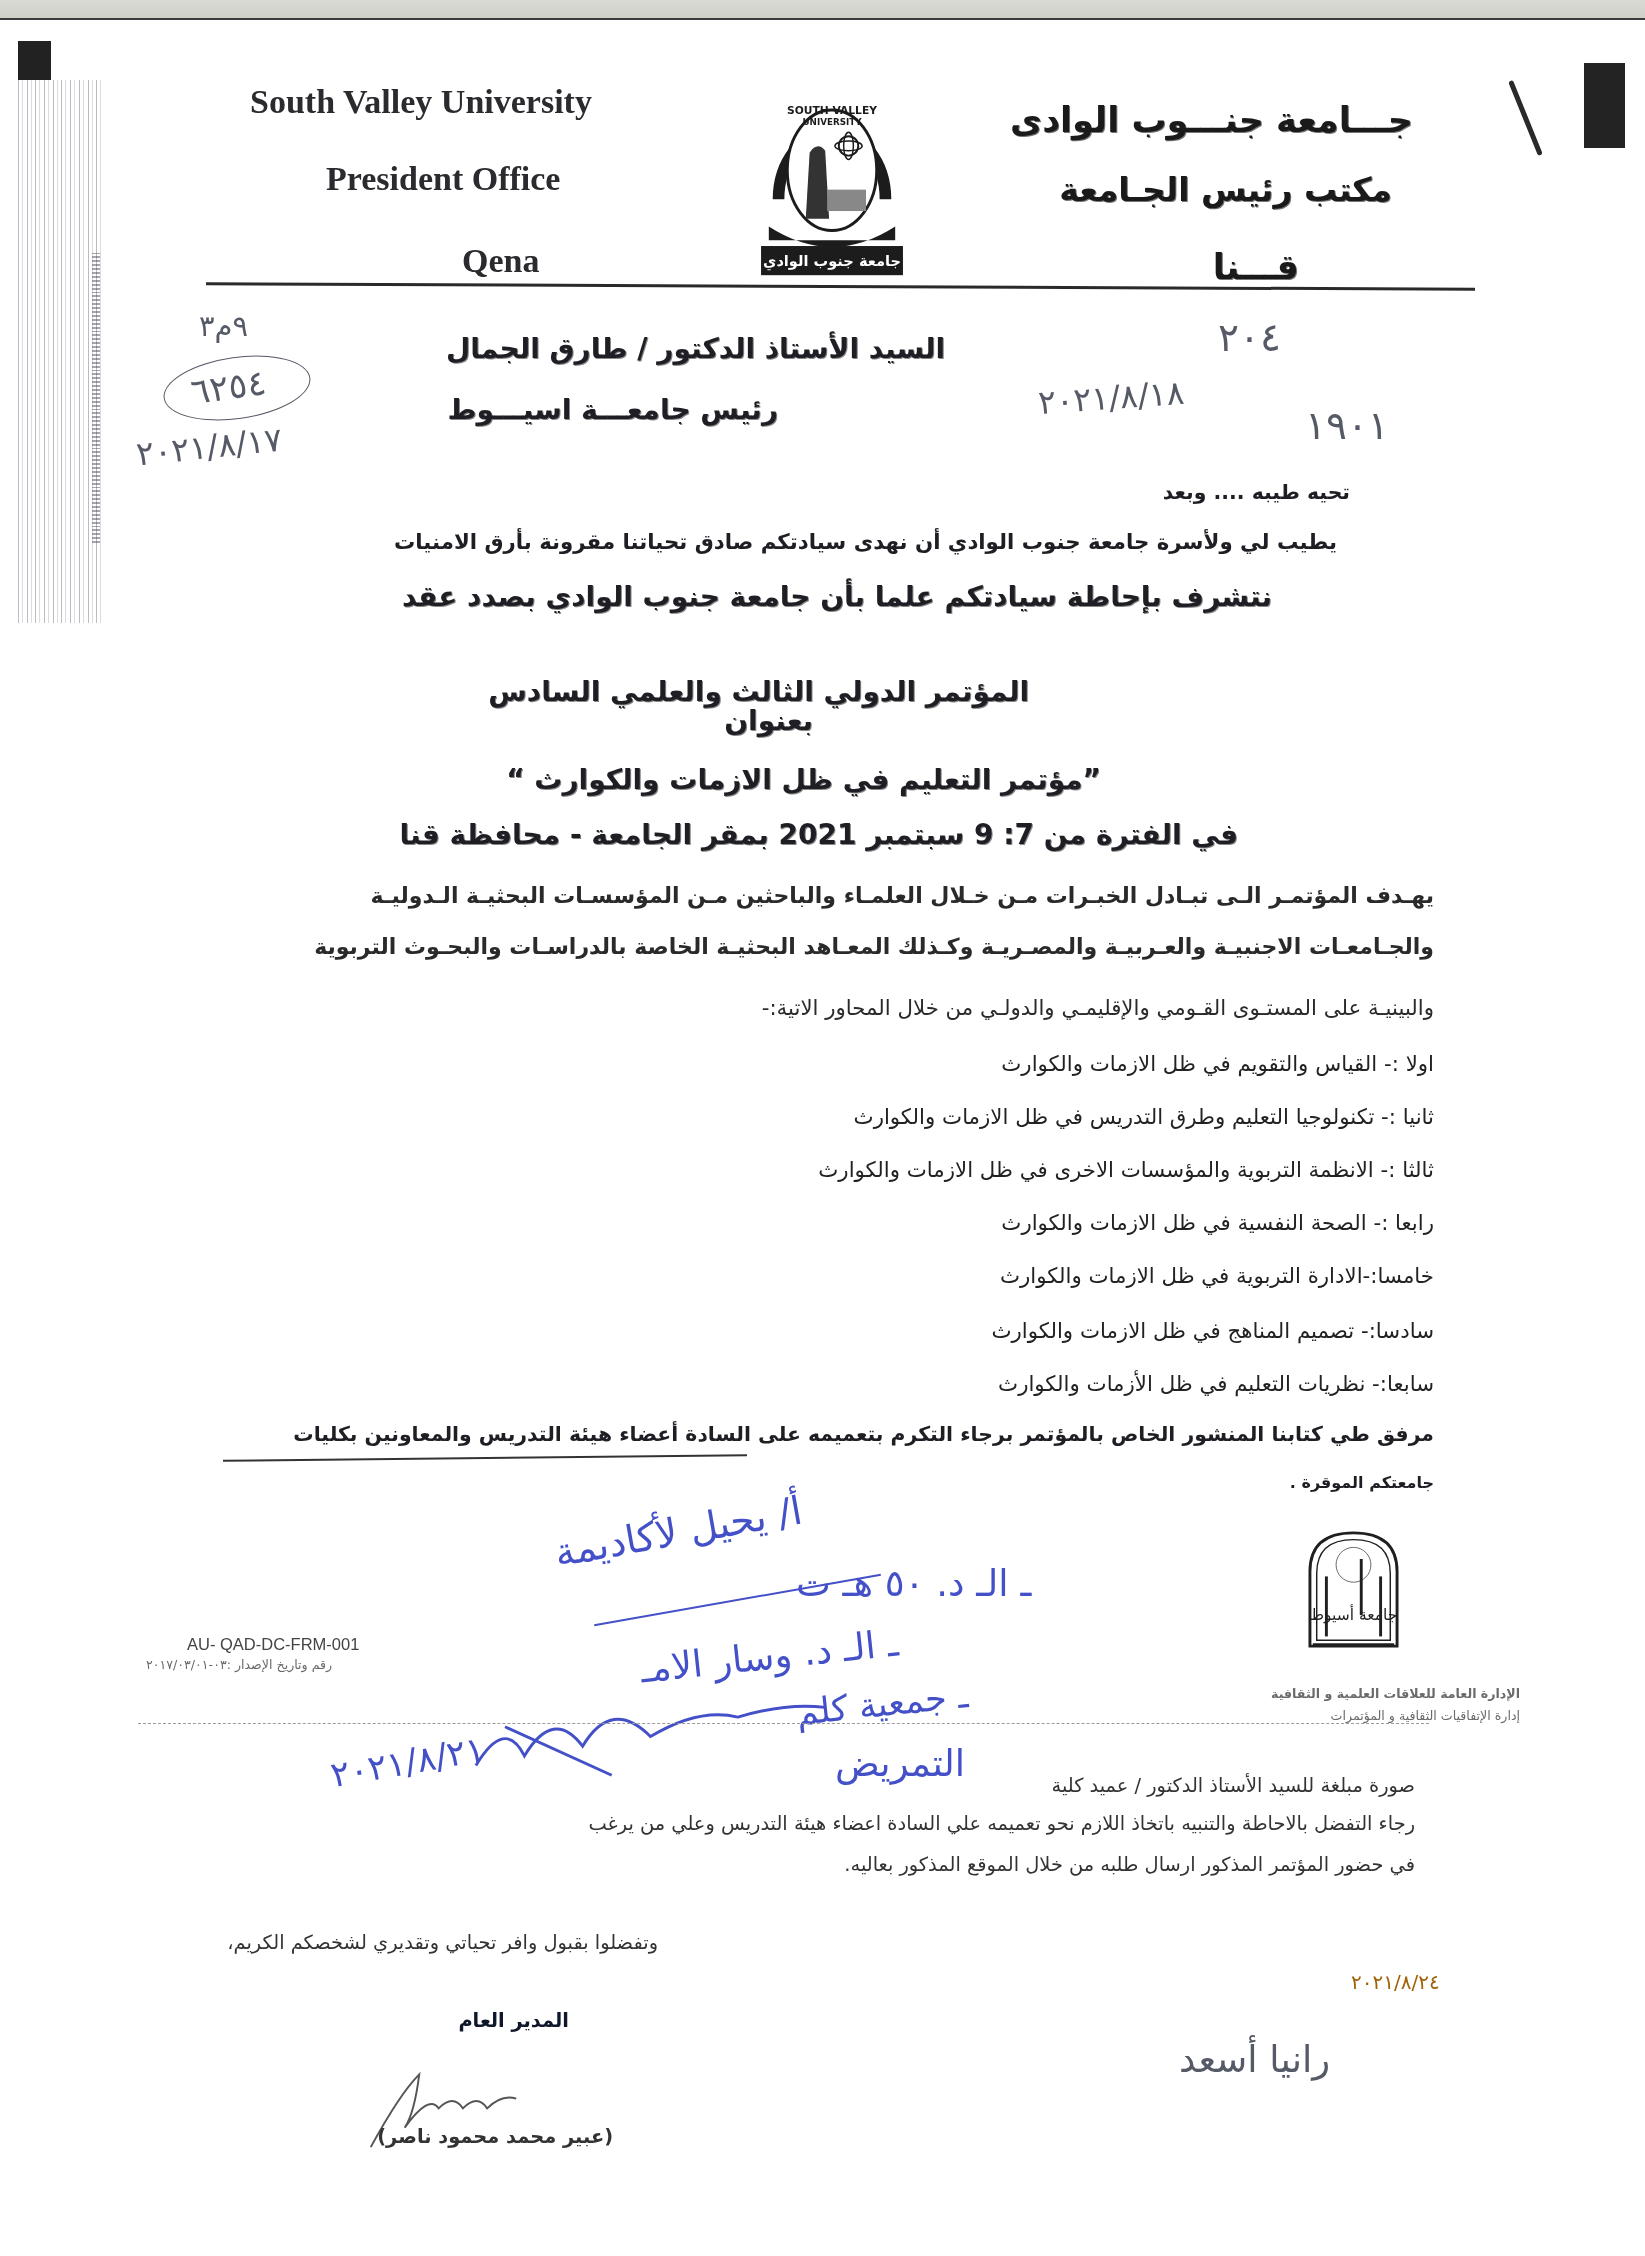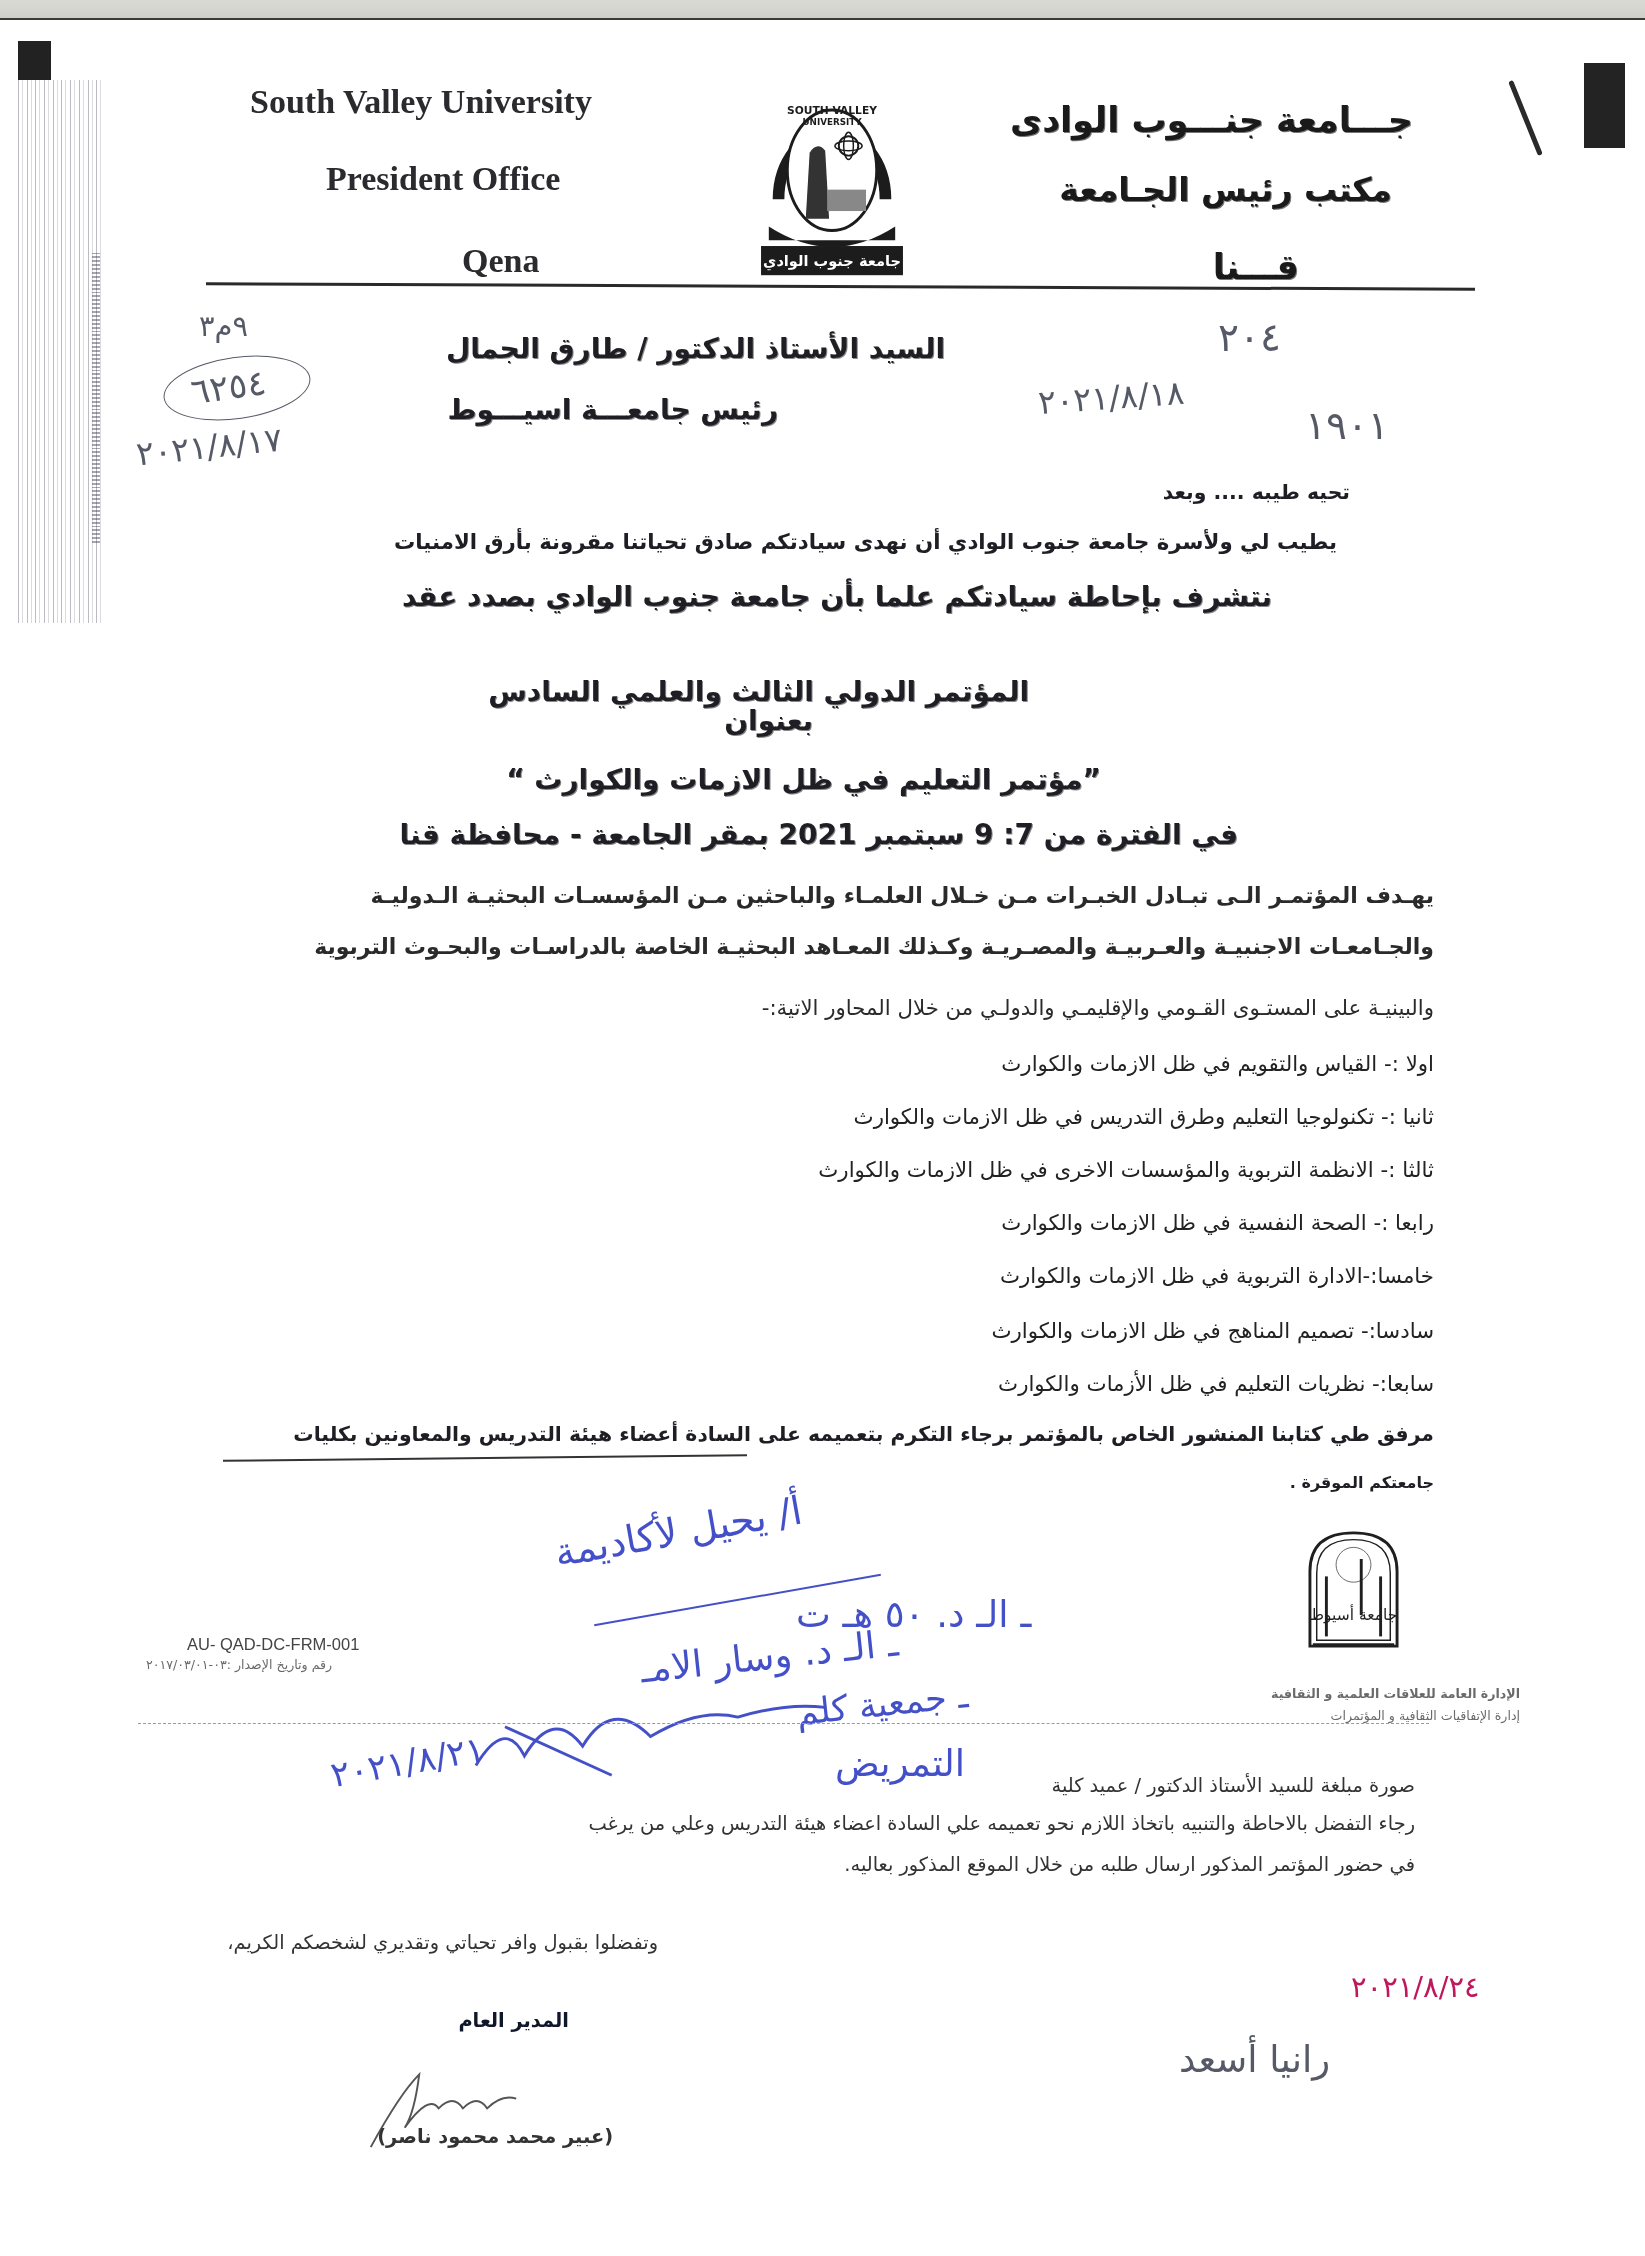--- a/index.html
+++ b/index.html
@@ -100,21 +100,21 @@
 <div class="ar topic" style="right:212px; top:1263px;">خامسا:-الادارة التربوية في ظل الازمات والكوارث</div>
 <div class="ar topic" style="right:212px; top:1318px;">سادسا:- تصميم المناهج في ظل الازمات والكوارث</div>
 <div class="ar topic" style="right:212px; top:1371px;">سابعا:- نظريات التعليم في ظل الأزمات والكوارث</div>
 
 <div class="ar" style="right:212px; top:1422px; font-size:20.4px; font-weight:bold;">مرفق طي كتابنا المنشور الخاص بالمؤتمر برجاء التكرم بتعميمه على السادة أعضاء هيئة التدريس والمعاونين بكليات</div>
 <div style="position:absolute; left:223px; top:1457px; width:524px; height:1.9px; background:#333; transform:rotate(-0.6deg);"></div>
 <div class="ar" style="right:212px; top:1473px; font-size:16px; font-weight:bold;">جامعتكم الموقرة .</div>
 
 <div class="hand blue" style="left:553px; top:1509px; font-size:39px; transform:rotate(-10deg);">أ/ يحيل لأكاديمة</div>
 <div style="position:absolute; left:592px; top:1599px; width:291px; height:1.9px; background:#4450c8; transform:rotate(-10deg);"></div>
-<div class="hand blue" style="left:796px; top:1562px; font-size:37px;margin-top:31px;">ـ الـ د. ٥٠ هـ ت</div>
+<div class="hand blue" style="left:796px; top:1562px; font-size:37px;">ـ الـ د. ٥٠ هـ ت</div>
 <div class="hand blue" style="left:640px; top:1635px; font-size:37px; transform:rotate(-6deg);">ـ الـ د. وسار الامـ</div>
 <div class="hand blue" style="left:796px; top:1684px; font-size:35px; transform:rotate(-6deg);">ـ جمعية كلم</div>
 <div class="hand blue" style="left:835px; top:1742px; font-size:37px;">التمريض</div>
 <div class="hand blue" style="left:330px; top:1742px; font-size:35px; transform:rotate(-10deg);">٢٠٢١/٨/٢١</div>
 <svg style="position:absolute; left:466px; top:1688px;" width="369" height="97" viewBox="0 0 380 100">
   <path d="M10 80 Q40 30 60 70 Q90 20 120 60 Q150 10 190 50 Q240 20 280 30 Q330 15 370 20" fill="none" stroke="#4450c8" stroke-width="3"></path>
   <path d="M40 40 L150 90" fill="none" stroke="#4450c8" stroke-width="3"></path>
 </svg>
 
 <div style="position:absolute; left:187px; top:1635px; font-family:'Liberation Sans', sans-serif; font-size:16.5px; color:#444;">AU- QAD-DC-FRM-001</div>
@@ -132,21 +132,21 @@
 </svg>
 <div class="ar small-gray" style="right:126px; top:1686px; font-size:12.6px;font-weight:bold;">الإدارة العامة للعلاقات العلمية و الثقافية</div>
 <div class="ar small-gray" style="right:126px; top:1708px; font-size:12.6px;">إدارة الإتفاقيات الثقافية و المؤتمرات</div>
 
 <div class="dashed" style="left:138px; top:1723px; width:1291px;"></div>
 
 <div class="ar" style="right:231px; top:1774px; font-size:19.4px; color:#333;">صورة مبلغة للسيد الأستاذ الدكتور / عميد كلية</div>
 <div class="ar" style="right:231px; top:1812px; font-size:19.4px; color:#333;">رجاء التفضل بالاحاطة والتنبيه باتخاذ اللازم نحو تعميمه علي السادة اعضاء هيئة التدريس وعلي من يرغب</div>
 <div class="ar" style="right:231px; top:1853px; font-size:19.4px; color:#333;">في حضور المؤتمر المذكور ارسال طلبه من خلال الموقع المذكور بعاليه.</div>
 <div class="ar" style="right:988px; top:1931px; font-size:19.4px; color:#333;">وتفضلوا بقبول وافر تحياتي وتقديري لشخصكم الكريم،</div>
-<div class="hand" style="left:1351px; top:1970px; font-size:29px; color:#be185d;">٢٠٢١/٨/٢٤</div>
+<div class="hand" style="left:1351px; top:1970px; font-size:20px; color:#a16207;">٢٠٢١/٨/٢٤</div>
 
 <div class="ar" style="right:1077px; top:2009px; font-size:19.4px; font-weight:bold; color:#0f172a;">المدير العام</div>
 <svg style="position:absolute; left:361px; top:2055px;" width="165" height="97" viewBox="0 0 170 100">
   <path d="M10 95 Q40 40 60 20 Q55 60 45 75 Q70 40 80 55 Q95 40 105 55 Q120 40 130 55 Q145 40 160 45" fill="none" stroke="#555" stroke-width="2"></path>
 </svg>
 <div class="ar" style="right:1033px; top:2125px; font-size:19.4px; font-weight:bold; color:#333;">(عبير محمد محمود ناصر)</div>
 
 <div class="hand pencil" style="left:1179px; top:2038px; font-size:37px; direction:rtl;">رانيا أسعد</div>
 
 

